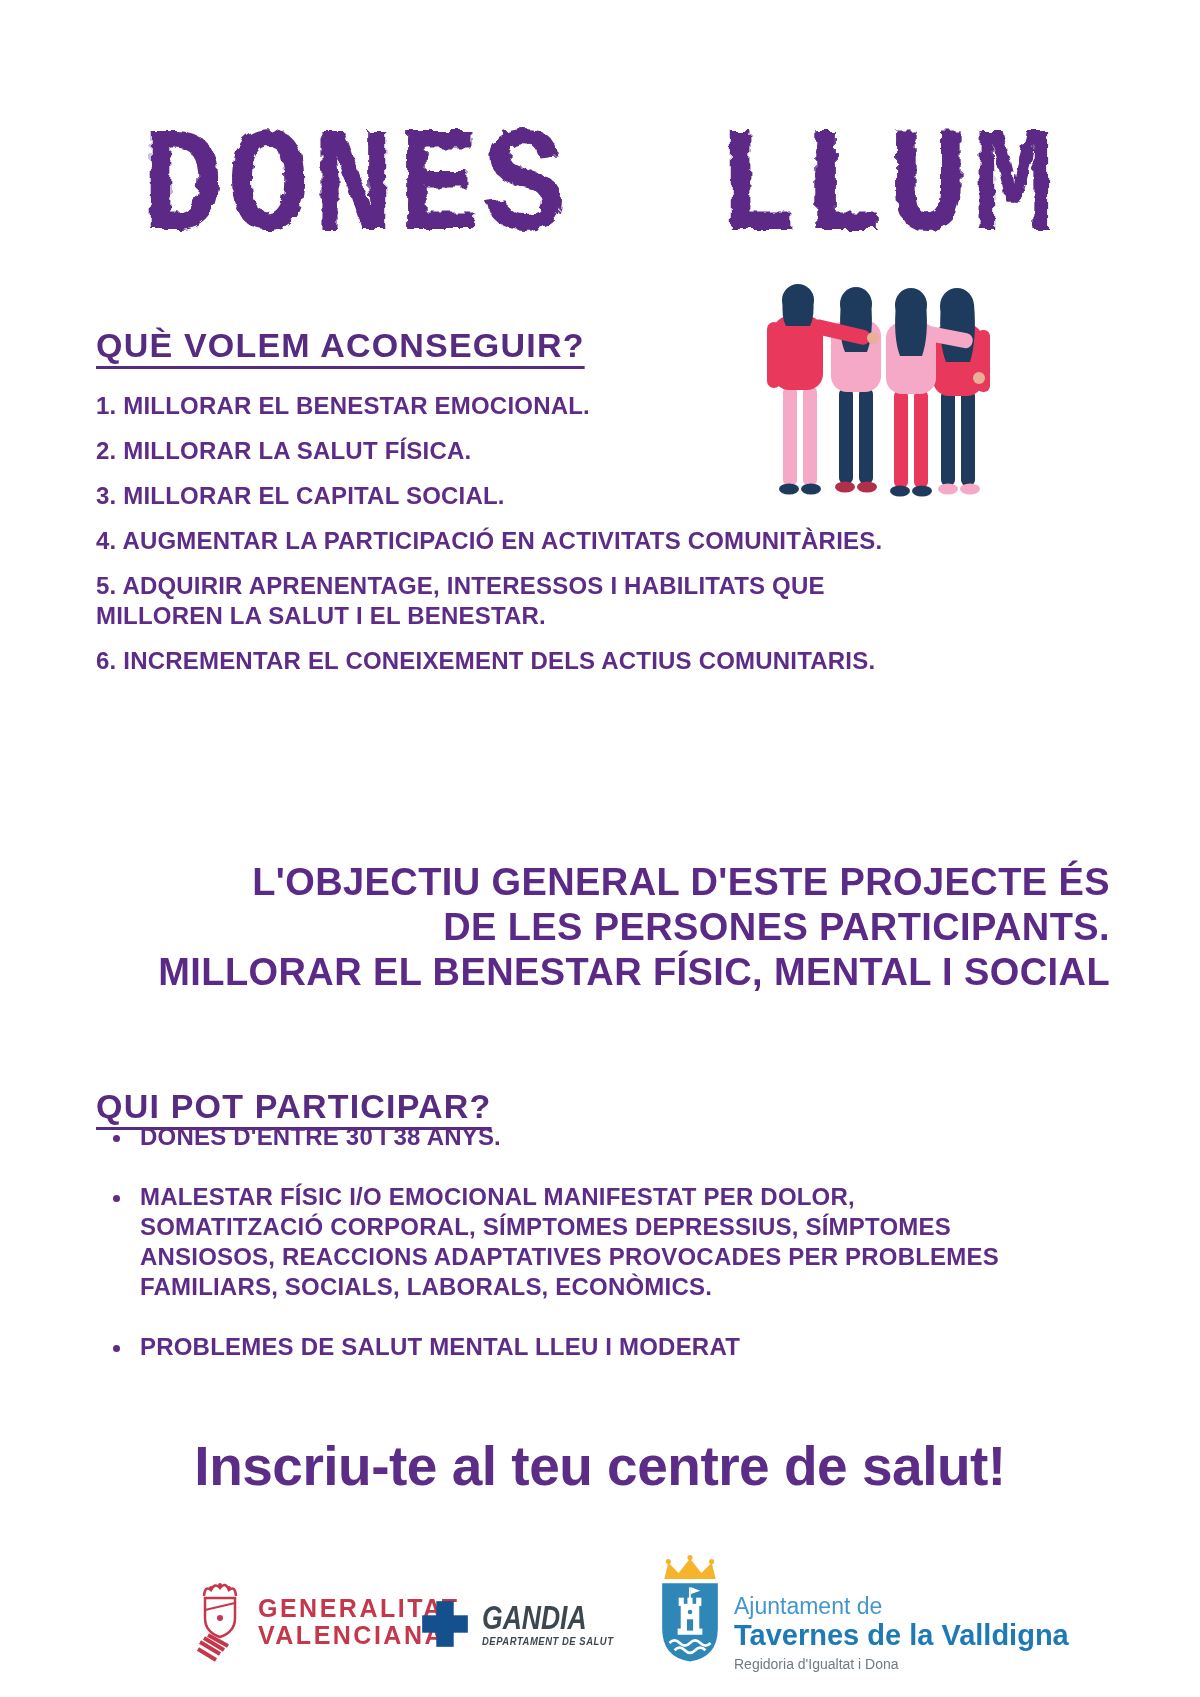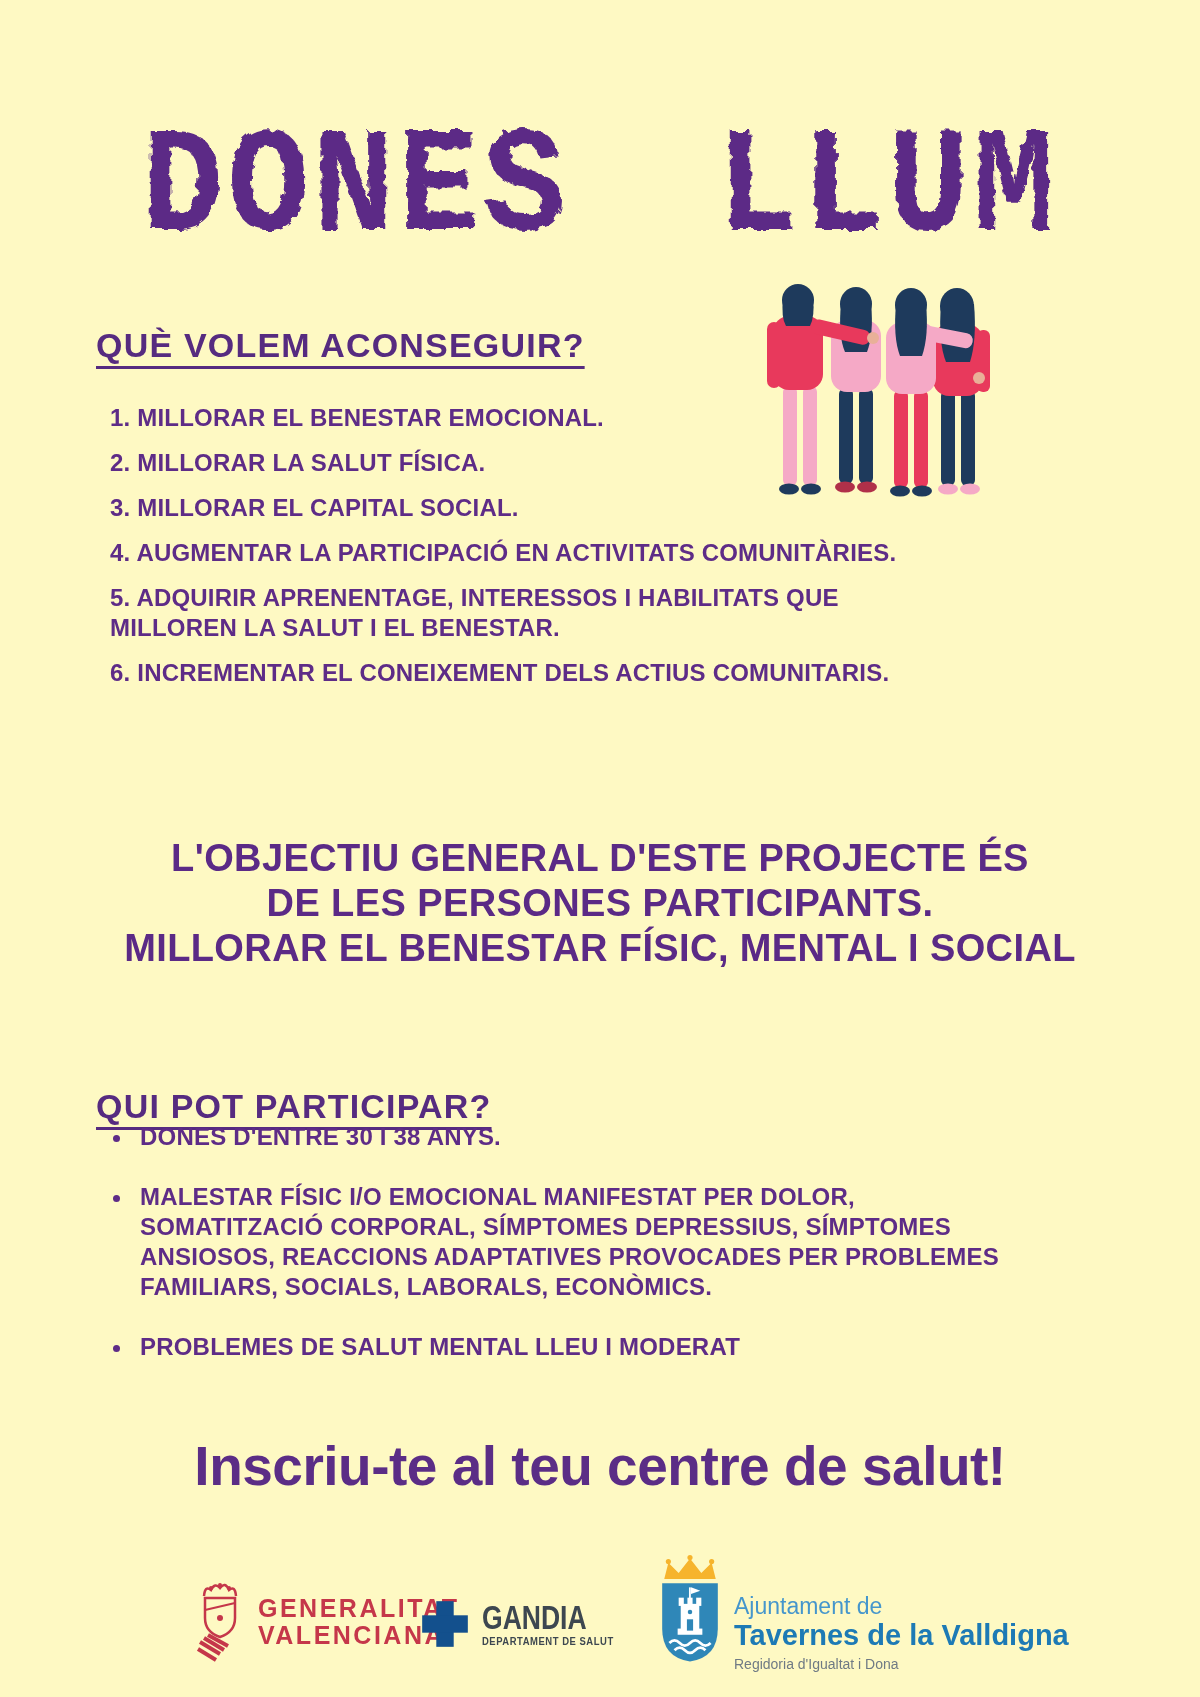--- a/index.html
+++ b/index.html
@@ -1,18 +1,18 @@
 <!DOCTYPE html>
 <html><head>
 <meta charset="utf-8">
 <style>
   html,body{margin:0;padding:0;background:#d9d9d9;}
   .poster{
     position:relative;width:1200px;height:1697px;margin:0 auto;
-    background:#fef9c3;overflow:hidden;
+    background:#ffffff;overflow:hidden;
     font-family:"Liberation Sans",sans-serif;
   }
   
   .title-wrap{position:absolute;top:116px;left:0;width:100%;text-align:center;}
   .title{
     display:inline-block;white-space:nowrap;
     font-family:"Liberation Mono","DejaVu Sans Mono",monospace;
     font-weight:700;font-size:148px;line-height:1.0;
     letter-spacing:4px;word-spacing:68px;color:#5b2a86;
     transform:scaleX(0.92);transform-origin:center top;
@@ -20,28 +20,28 @@
   }
   
   .section-heading{
     position:absolute;left:96px;
     font-size:34px;font-weight:700;letter-spacing:1.2px;color:#562b80;
     text-decoration:underline;text-decoration-thickness:3px;text-underline-offset:9px;
   }
   .h-goals{top:326px;}
   .h-participate{top:1044px;margin-top:43px;}
   
-  .goals{position:absolute;left:96px;top:403px;width:836px;margin-left:14px;}
+  .goals{position:absolute;left:96px;top:391px;width:836px;}
   .goal{
     font-size:24px;font-weight:700;color:#5e2c87;
     line-height:30px;margin-bottom:15px;letter-spacing:0.2px;
   }
   
   .objective{
-    position:absolute;left:90px;top:836px;width:1020px;text-align:center;
+    position:absolute;left:90px;top:860px;width:1020px;text-align:right;
     font-size:38px;font-weight:700;color:#5b2a86;line-height:45px;letter-spacing:0.4px;
   }
   
   .bullets{
     position:absolute;left:112px;top:1122px;width:890px;
     list-style:disc;padding-left:22px;margin:0;color:#5e2c87;
   }
   .bullets li{
     font-size:24px;font-weight:700;color:#5e2c87;
     line-height:30px;margin-bottom:30px;padding-left:6px;letter-spacing:0.2px;
@@ -51,21 +51,21 @@
     position:absolute;top:1434px;left:0;width:100%;text-align:center;
     font-size:55px;font-weight:700;color:#5b2d86;letter-spacing:-0.5px;
   }
   
   .illus{position:absolute;left:760px;top:278px;}
   
   .footer-gv{position:absolute;left:194px;top:1580px;display:flex;align-items:center;gap:12px;}
   .gv-text{
     color:#c5374a;font-size:25px;font-weight:600;letter-spacing:2.5px;line-height:27px;
   }
-  .footer-gandia{position:absolute;left:420px;top:1599px;display:flex;align-items:center;gap:12px;}
+  .footer-gandia{position:absolute;left:420px;top:1599px;display:flex;align-items:center;gap:12px;font-style:italic;}
   .gandia-name{
     color:#3d4750;font-size:34px;font-weight:700;line-height:30px;
     transform:scaleX(0.78);transform-origin:left center;white-space:nowrap;
   }
   .gandia-sub{
     color:#3d4750;font-size:10.5px;font-weight:600;letter-spacing:0.6px;margin-top:3px;
     transform:scaleX(0.9);transform-origin:left center;white-space:nowrap;
   }
   .footer-tav{position:absolute;left:656px;top:1553px;display:flex;align-items:flex-start;gap:10px;}
   .tav-l1{color:#4596cc;font-size:23px;font-weight:500;line-height:26px;margin-top:40px;}

